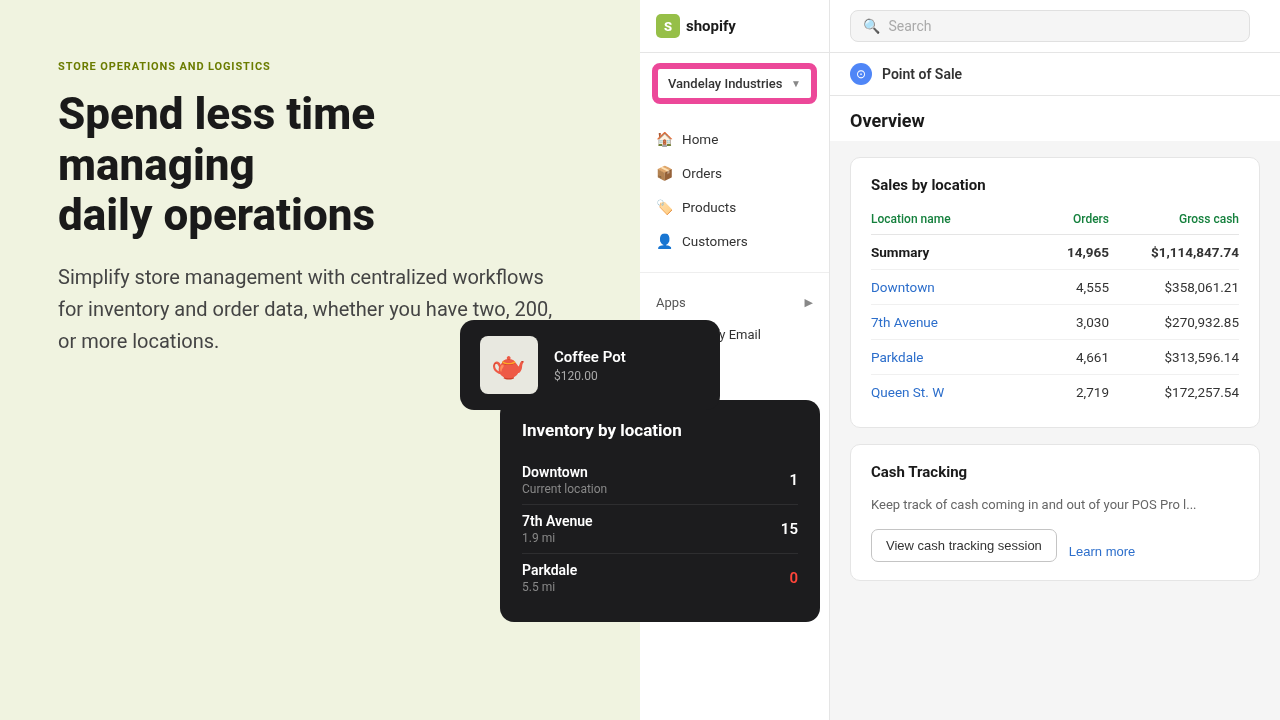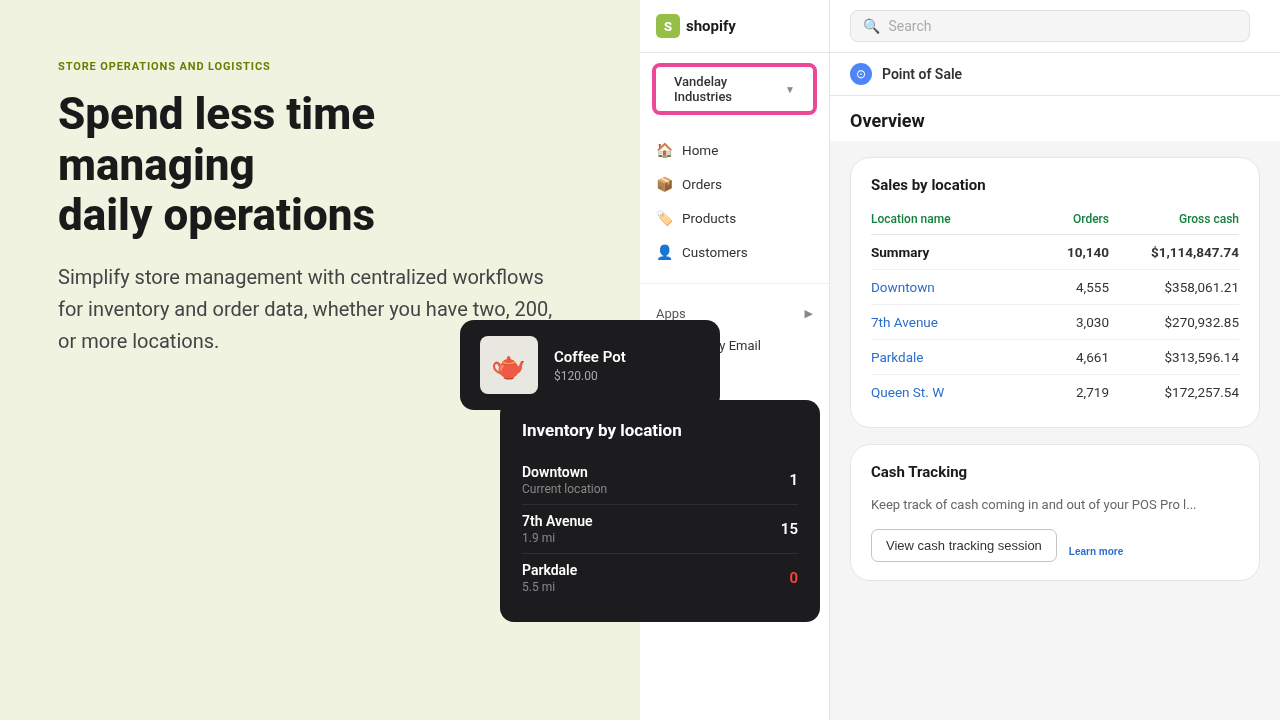--- a/index.html
+++ b/index.html
@@ -171,22 +171,22 @@
       font-weight: 800;
     }
     .shopify-name {
       font-size: 15px;
       font-weight: 700;
       color: #1a1a1a;
     }
 
     .store-selector {
       margin: 10px 12px;
-      padding: 7px 18px;
-      border: 4px solid #ec4899;
+      padding: 7px 10px;
+      border: 6px solid #ec4899;
       border-radius: 8px;
       display: flex;
       align-items: center;
       justify-content: space-between;
       cursor: pointer;
       font-size: 13px;
       color: #333;
     }
     .store-selector-name { font-weight: 500; }
     .chevron-icon { color: #888; font-size: 10px; }
@@ -312,21 +312,21 @@
       overflow-y: auto;
       background: #f5f5f5;
       display: flex;
       flex-direction: column;
       gap: 16px;
     }
 
     
     .card {
       background: #fff;
-      border-radius: 20px;
+      border-radius: 10px;
       border: 1px solid #e5e5e5;
       padding: 18px 20px;
     }
     .card-title {
       font-size: 15px;
       font-weight: 700;
       color: #1a1a1a;
       margin-bottom: 14px;
     }
     .table-header {
@@ -374,22 +374,22 @@
       background: #fff;
       border-radius: 7px;
       padding: 8px 14px;
       font-size: 13px;
       font-weight: 500;
       color: #333;
       cursor: pointer;
     }
     .btn-learn-more {
       color: #2c6ecb;
-      font-size: 10px;
-      font-weight: 700;
+      font-size: 13px;
+      font-weight: 400;
       cursor: pointer;
       background: none;
       border: none;
       margin-top: 13px;
     }
   </style>
 </head>
 <body>
 
 <div class="left-panel">
@@ -508,21 +508,21 @@
         <div class="card">
           <div class="card-title">Sales by location</div>
           <div class="table-header">
             <span class="col-location">Location name</span>
             <span class="col-orders">Orders</span>
             <span class="col-sales">Gross cash</span>
           </div>
 
           <div class="table-row-data">
             <span class="row-location summary">Summary</span>
-            <span class="row-orders summary">10,140</span>
+            <span class="row-orders summary">14,965</span>
             <span class="row-sales summary">$1,114,847.74</span>
           </div>
 
           <div class="table-row-data">
             <span class="row-location link">Downtown</span>
             <span class="row-orders">4,555</span>
             <span class="row-sales">$358,061.21</span>
           </div>
 
           <div class="table-row-data">

